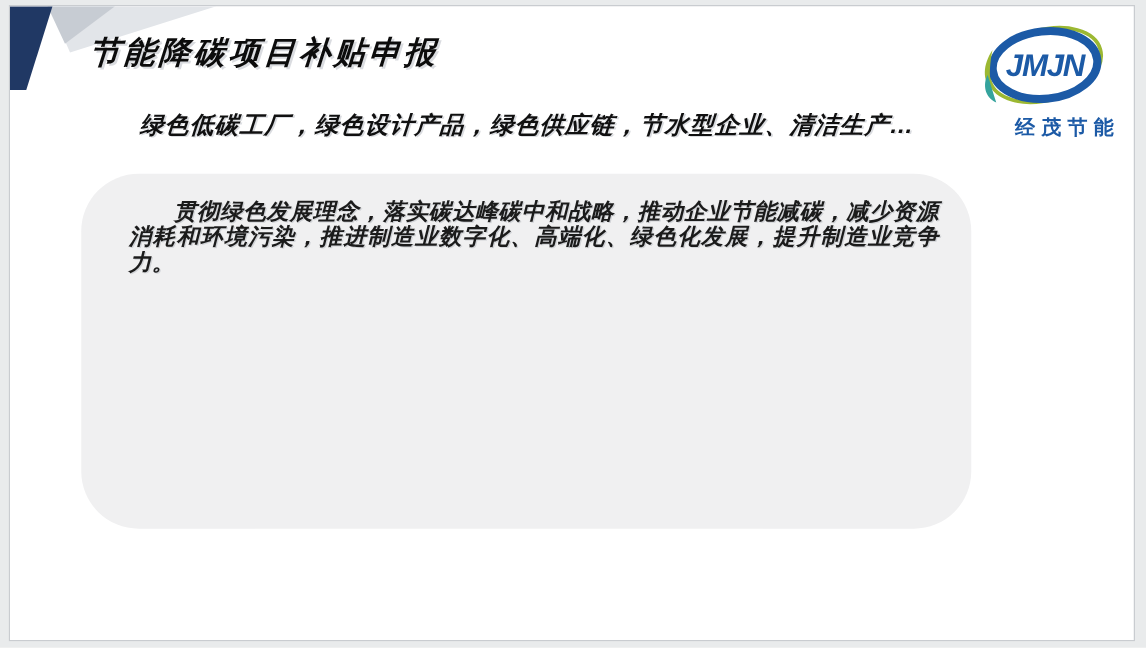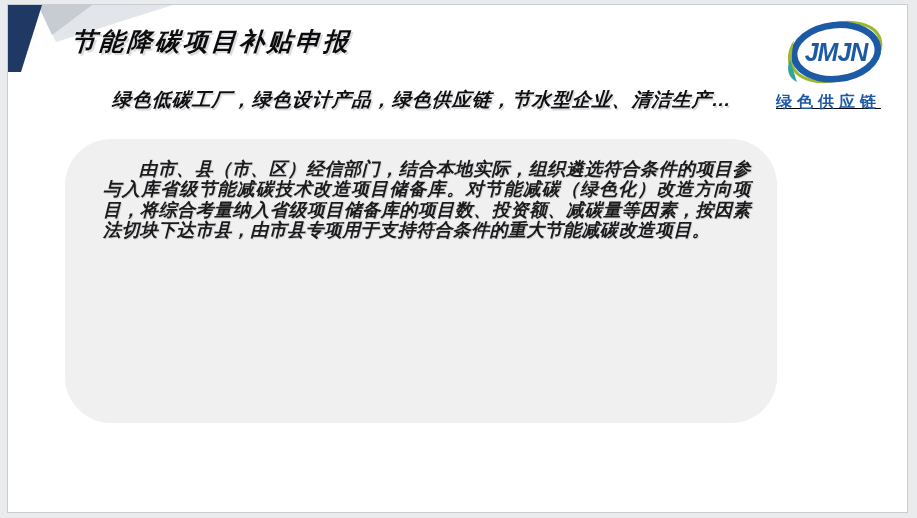--- a/index.html
+++ b/index.html
@@ -75,22 +75,21 @@
   }
   .panel-body p {
     margin: 0;
     text-indent: 2em;
     text-align: justify;
   }
   .logo-box {
     position: absolute;
     left: 768px; top: 9px;
     width: 120px;
-    text-align: left;
-    text-decoration: underline;
+    text-align: right;
   }
   .logo-svg { display: block; margin: 0 auto; }
   .ring-green {
     fill: none;
     stroke: var(--logo-green, #9cb832);
     stroke-width: 3;
   }
   .ring-blue {
     fill: #ffffff;
     stroke: var(--logo-blue, #1c5aa6);
@@ -125,28 +124,28 @@
     <polygon class="tri-medium" points="30,0 84,0 44,30"></polygon>
     <polygon class="navy-band" points="0,0 34,0 13,67 0,67"></polygon>
   </svg>
 
   <div class="slide-title">节能降碳项目补贴申报</div>
 
   <div class="slide-subtitle">绿色低碳工厂，绿色设计产品，绿色供应链，节水型企业、清洁生产…</div>
 
   <div class="panel">
     <div class="panel-body">
-      <p>由市、县（市、区）经信部门，结合本地实际，组织遴选符合条件的项目参与入库省级节能减碳技术改造项目储备库。对节能减碳（绿色化）改造方向项目，将综合考量纳入省级项目储备库的项目数、投资额、减碳量等因素，按因素法切块下达市县，由市县专项用于支持符合条件的重大节能减碳改造项目。</p>
+      <p>贯彻绿色发展理念，落实碳达峰碳中和战略，推动企业节能减碳，减少资源消耗和环境污染，推进制造业数字化、高端化、绿色化发展，提升制造业竞争力。</p>
     </div>
   </div>
 
   <div class="logo-box">
     <svg class="logo-svg" width="110" height="76" viewBox="0 0 110 76" aria-hidden="true">
       <ellipse class="ring-green" cx="55" cy="38" rx="46" ry="28" transform="rotate(-16 55 38)"></ellipse>
       <ellipse class="ring-blue" cx="55" cy="38" rx="42" ry="27" transform="rotate(-6 55 38)"></ellipse>
       <path class="leaf-green" d="M13,26 C5,38 5,50 12,58 C10,46 11,35 13,26 Z"></path>
       <path class="leaf-teal" d="M9,46 C5,54 7,64 16,68 C13,59 11,51 9,46 Z"></path>
       <text class="logo-acronym" x="55" y="47" text-anchor="middle">JMJN</text>
     </svg>
-    <div class="logo-company">绿色供应链</div>
+    <div class="logo-company">经茂节能</div>
   </div>
 
 </div>
 
 </body></html>

